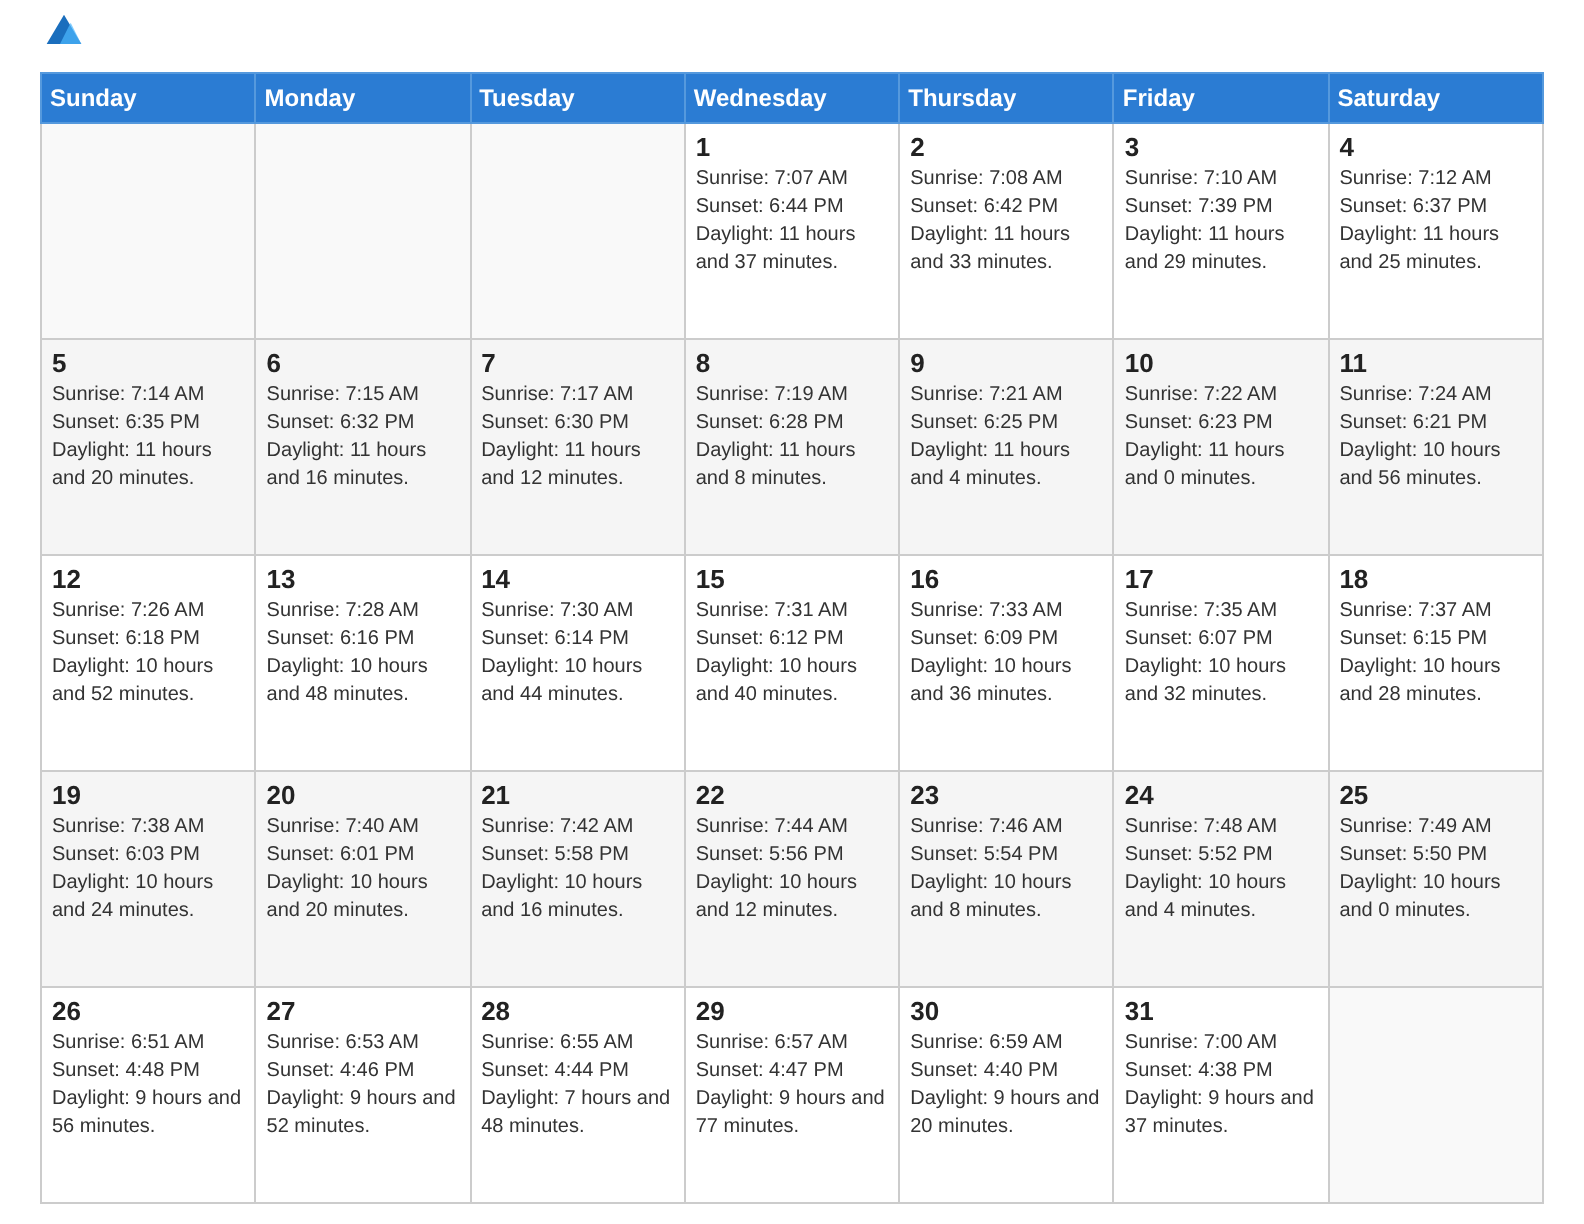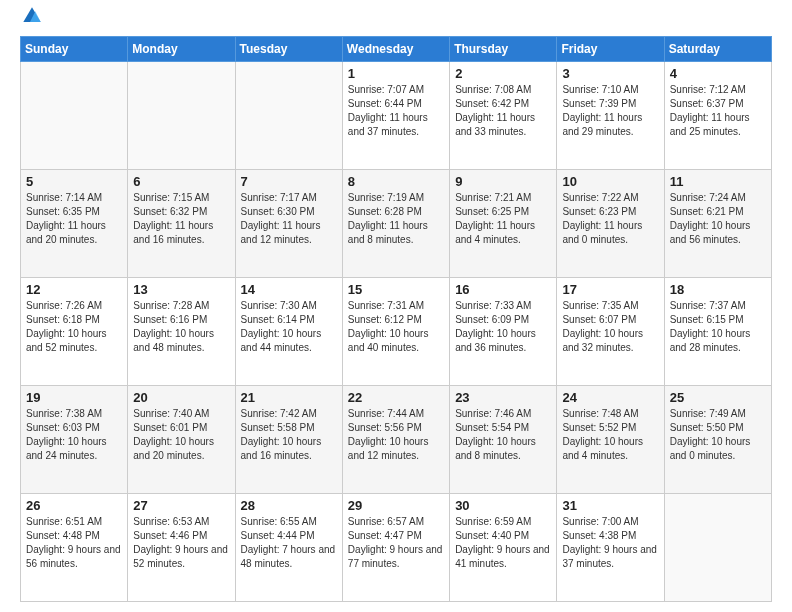--- a/index.html
+++ b/index.html
@@ -328,21 +328,21 @@
           <td>
             <span class="day-number">29</span>
             <div class="cell-text">Sunrise: 6:57 AM</div>
             <div class="cell-text">Sunset: 4:47 PM</div>
             <div class="cell-text">Daylight: 9 hours and 77 minutes.</div>
           </td>
           <td>
             <span class="day-number">30</span>
             <div class="cell-text">Sunrise: 6:59 AM</div>
             <div class="cell-text">Sunset: 4:40 PM</div>
-            <div class="cell-text">Daylight: 9 hours and 41 minutes.</div>
+            <div class="cell-text">Daylight: 9 hours and 20 minutes.</div>
           </td>
           <td>
             <span class="day-number">31</span>
             <div class="cell-text">Sunrise: 7:00 AM</div>
             <div class="cell-text">Sunset: 4:38 PM</div>
             <div class="cell-text">Daylight: 9 hours and 37 minutes.</div>
           </td>
           <td class="empty"></td>
         </tr>
       </tbody>

